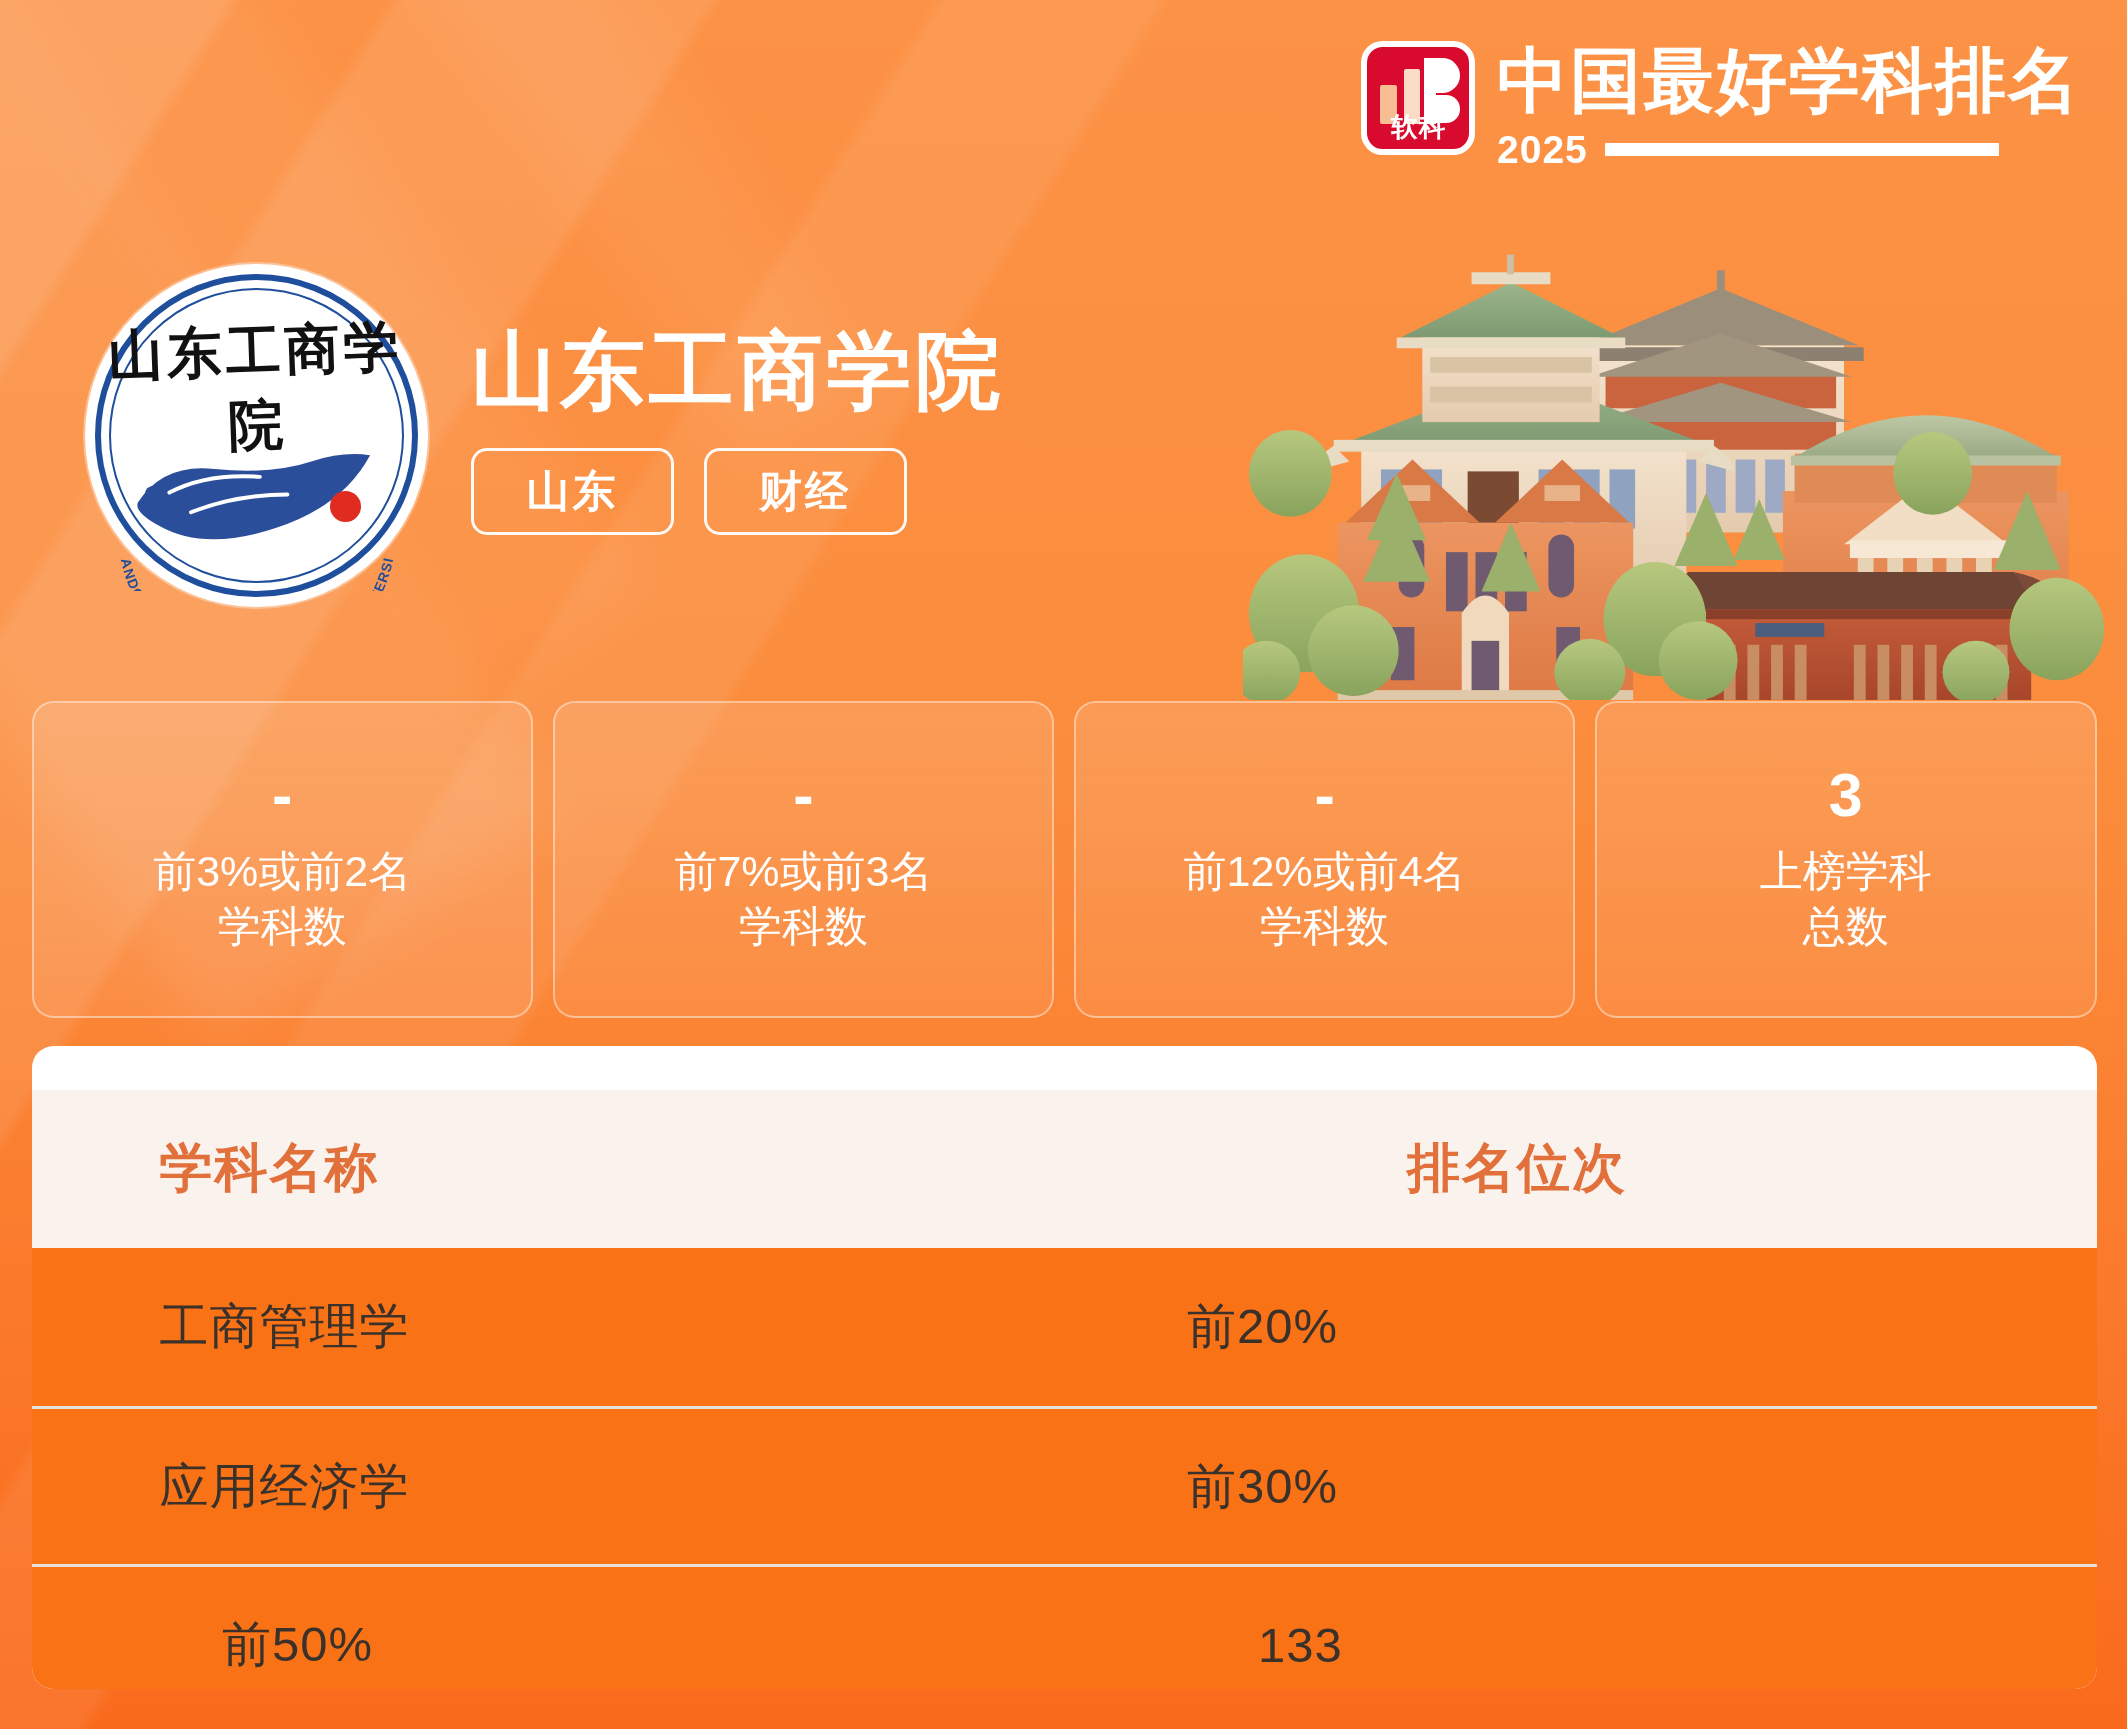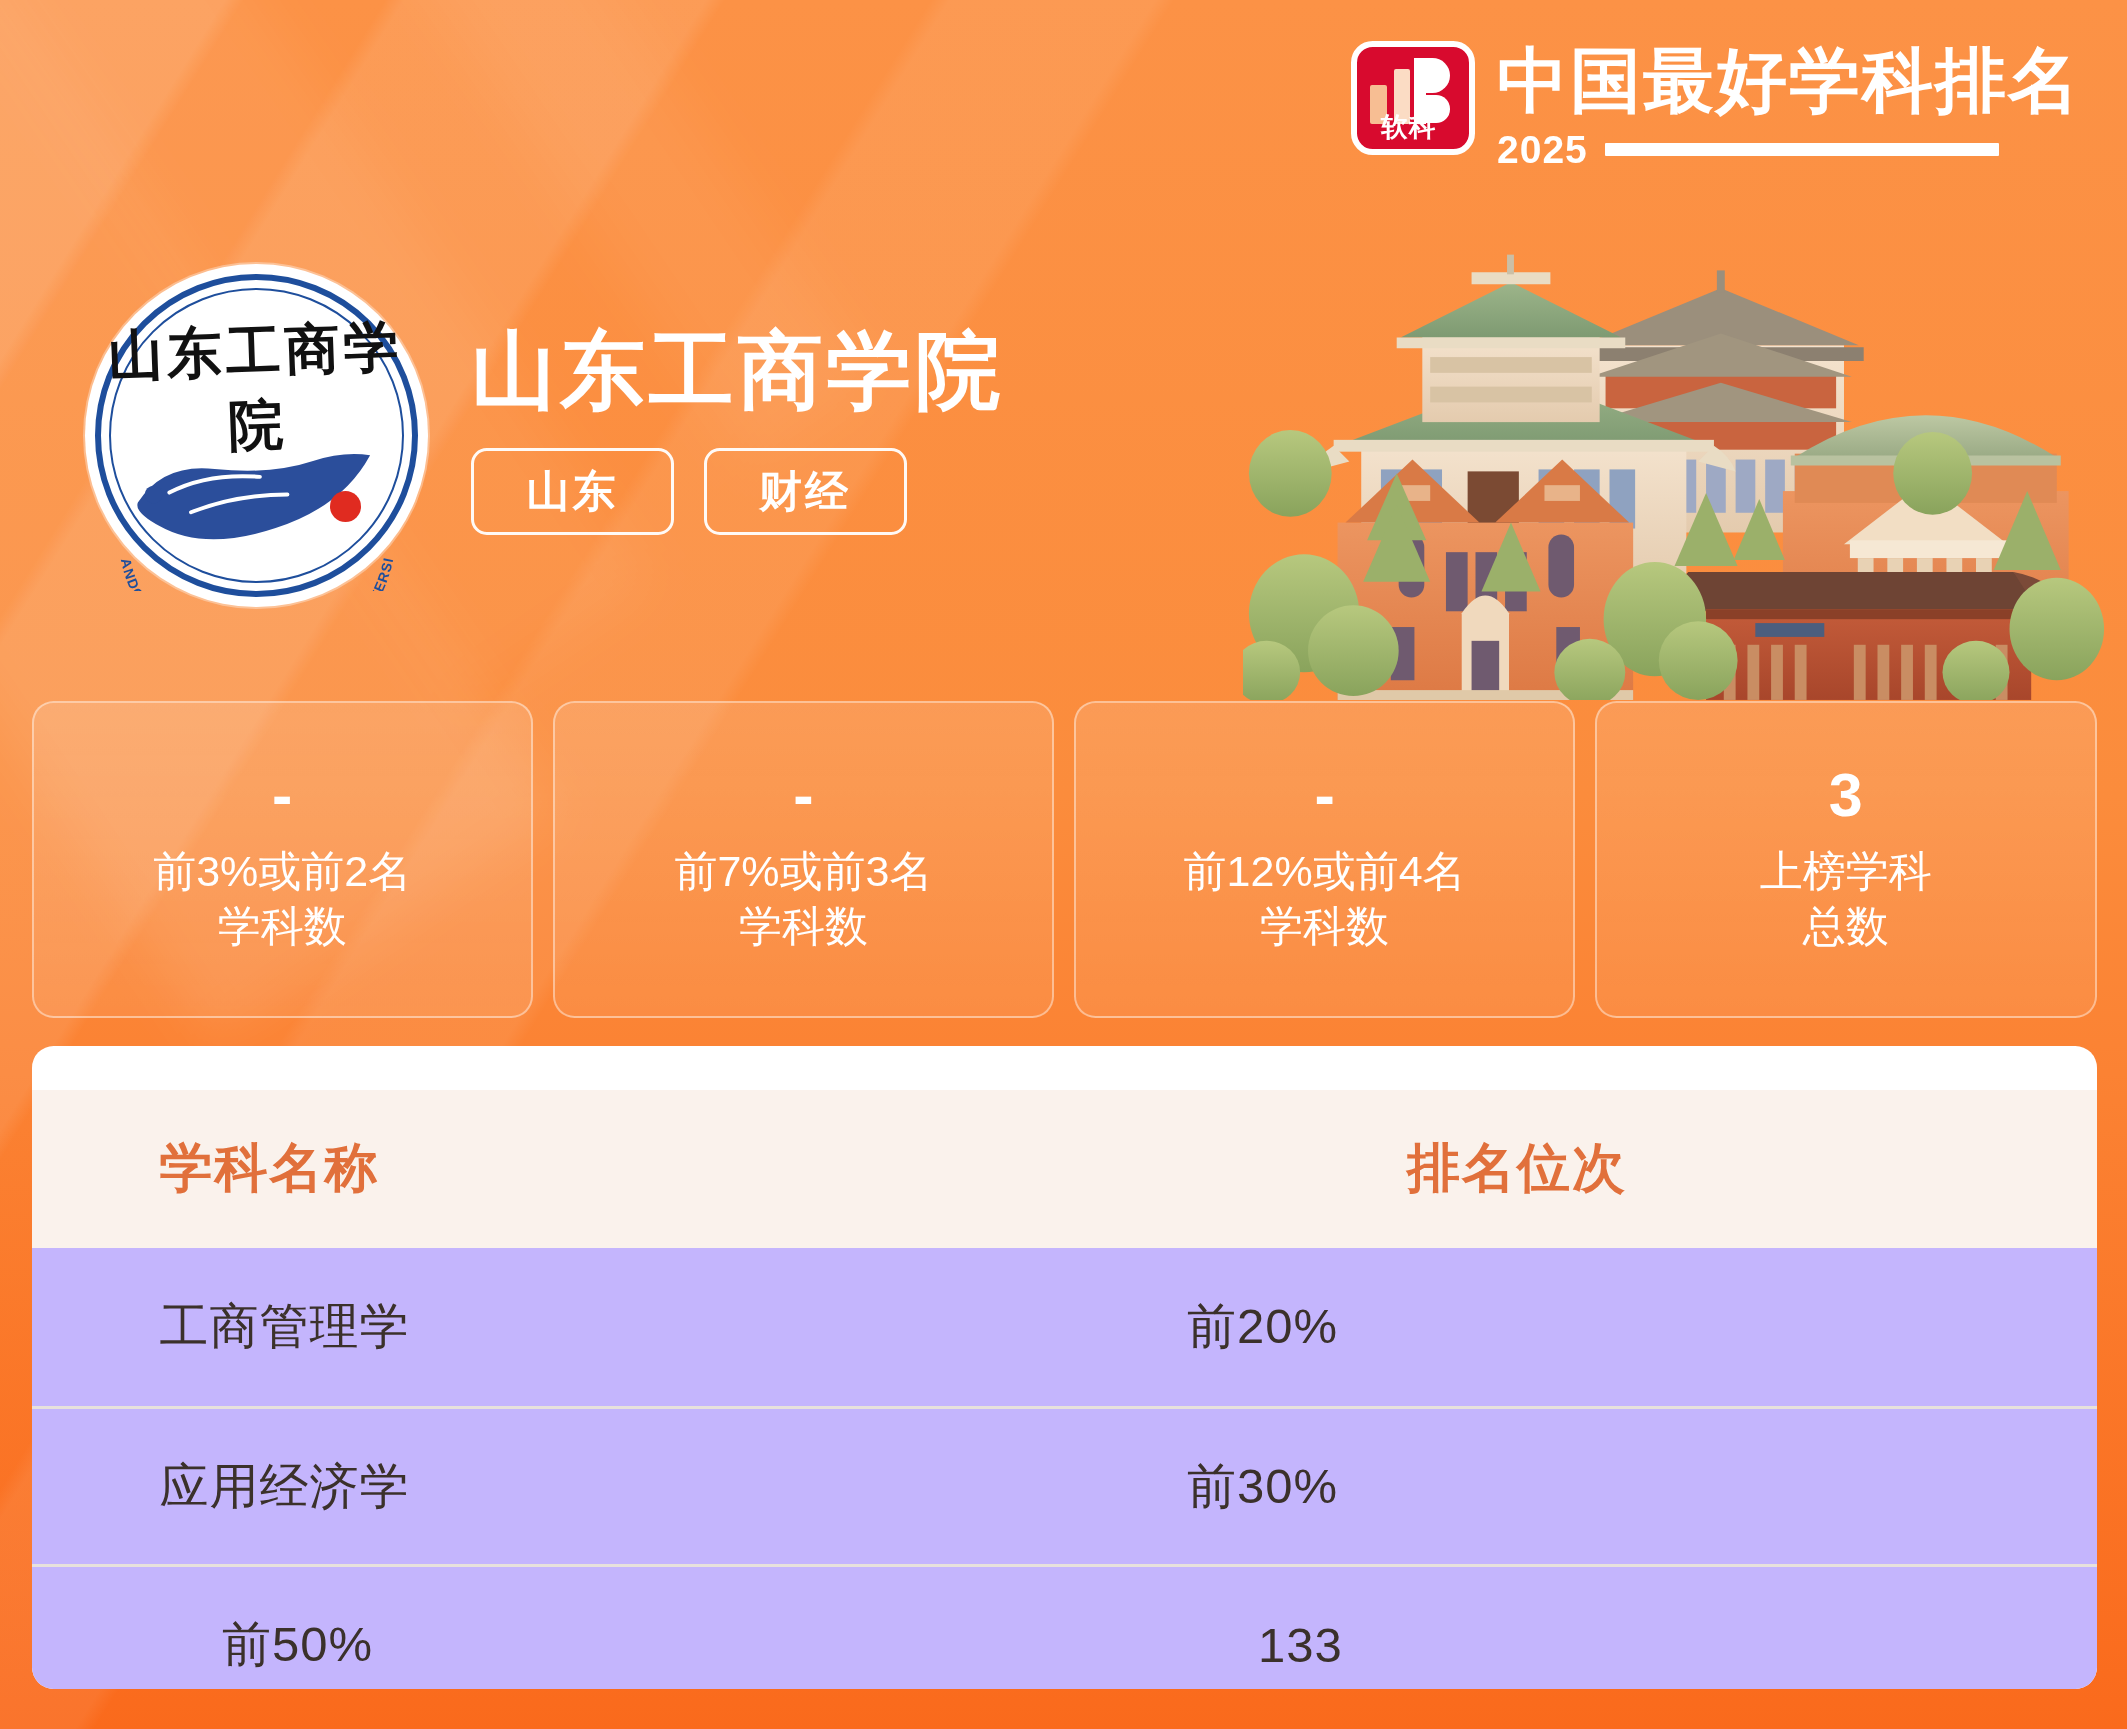--- a/index.html
+++ b/index.html
@@ -22,21 +22,21 @@
   
   .streak{ position:absolute; background:rgba(255,255,255,0.085); filter:blur(25.6px);
            transform:rotate(-34deg); pointer-events:none; }
   .s1{ left:-138px; top:-108px; width:414px; height:1133px; }
   .s2{ left:167px;  top:-256px; width:227px; height:985px; background:rgba(255,255,255,0.06); }
   .s3{ left:512px;  top:-315px; width:148px; height:808px;  background:rgba(255,255,255,0.05); }
 
   
   .brand{ position:absolute; right:47px; top:41px; display:flex; align-items:flex-start; gap:21.7px; }
   .sr-logo{
-    width:124px; height:114px; border-radius:21.7px; background:#D80A2E;
+    width:114px; height:114px; border-radius:21.7px; background:#D80A2E;
     border:6.9px solid #ffffff; position:relative; flex:0 0 auto;
   }
   .sr-bars{ position:absolute; left:12.8px; top:15.8px; display:flex; align-items:flex-end; gap:6.9px; height:61px; }
   .sr-bars i{ display:block; width:16.7px; border-radius:2px; }
   .sr-bars i:nth-child(1){ height:39px; background:#F7BE93; }
   .sr-bars i:nth-child(2){ height:55px; background:#FBDCC4; }
   .sr-R{ position:absolute; left:57px; top:10.8px; width:35px; height:66px; }
   .sr-R::before{ content:""; position:absolute; left:0; top:0; width:11.8px; height:66px; background:#fff; }
   .sr-R::after{ content:""; position:absolute; left:9.9px; top:0; width:25.6px; height:35px; background:#fff;
                 border-radius:0 17.7px 17.7px 0; }
@@ -81,21 +81,21 @@
          background:linear-gradient(180deg, rgba(255,255,255,0.13) 0%, rgba(255,255,255,0.07) 100%);
          border:2px solid rgba(255,255,255,0.42);
          display:flex; flex-direction:column; align-items:center; justify-content:center; padding:9.9px 13.8px; }
   .stat-value{ color:#fff; font-size:61px; font-weight:700; line-height:1; margin-bottom:17.7px; }
   .stat-label{ color:#fff; font-size:43px; font-weight:400; line-height:1.28; text-align:center; letter-spacing:0px; }
 
   
   .tablecard{ position:absolute; left:31.5px; right:31.5px; top:1046px; bottom:41px;
               background:#fff; border-radius:21.7px; overflow:hidden; }
   .thead{ background:#FAF2EC; display:flex; align-items:center; height:158px;margin-top:44px; }
-  .tr{ display:flex; align-items:center; height:158px; background:#c4b5fd; }
+  .tr{ display:flex; align-items:center; height:158px; background:#f97316; }
   .tr + .tr{ border-top:3px solid #E7E1DC; }
   .tbody .tr:first-child{ border-top:none; }
   .c-name{ flex:0 0 965px; padding-left:128px; text-align:left; }
   .c-tier{ flex:0 0 532px; text-align:center; }
   .c-rank{ flex:1 1 auto; text-align:center; padding-right:59px; }
   .thead .c-name,.thead .c-tier,.thead .c-rank{ color:#E1703B; font-size:53px; font-weight:700; letter-spacing:2px; }
   .tr .c-name,.tr .c-tier,.tr .c-rank{ color:#3B312B; font-size:49px; font-weight:400; letter-spacing:1px; }
 </style>
 </head>
 <body>

